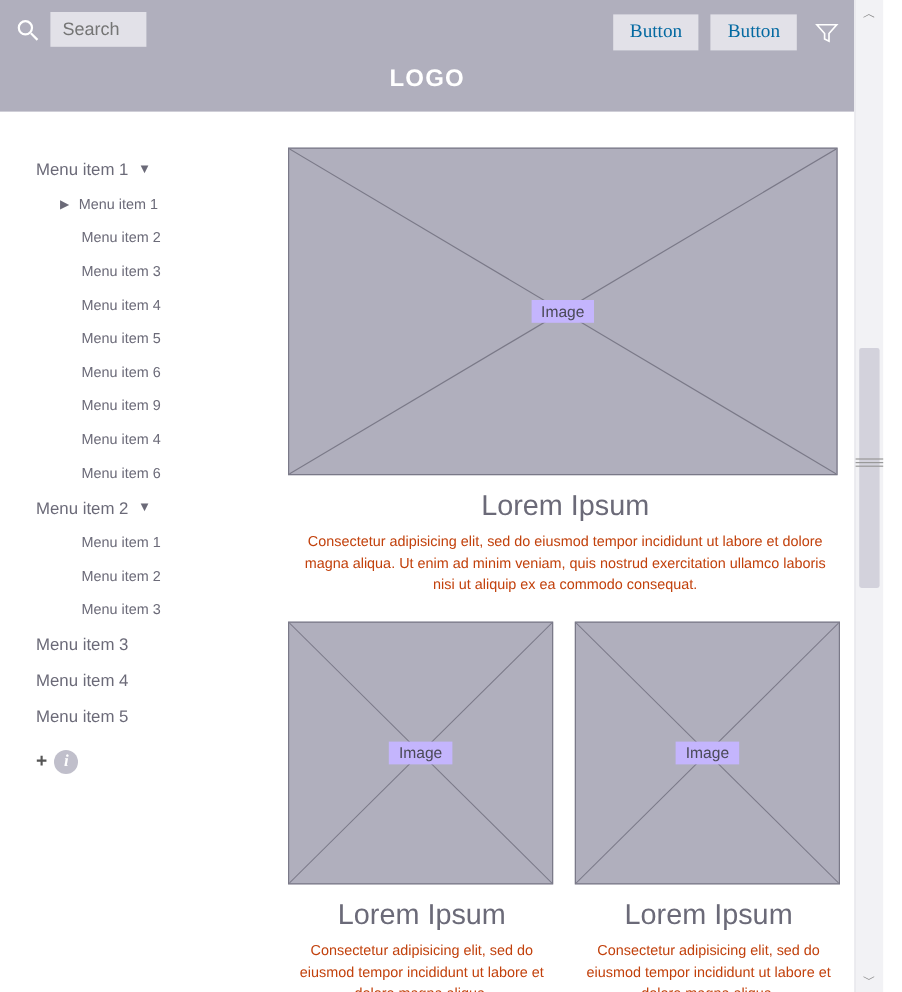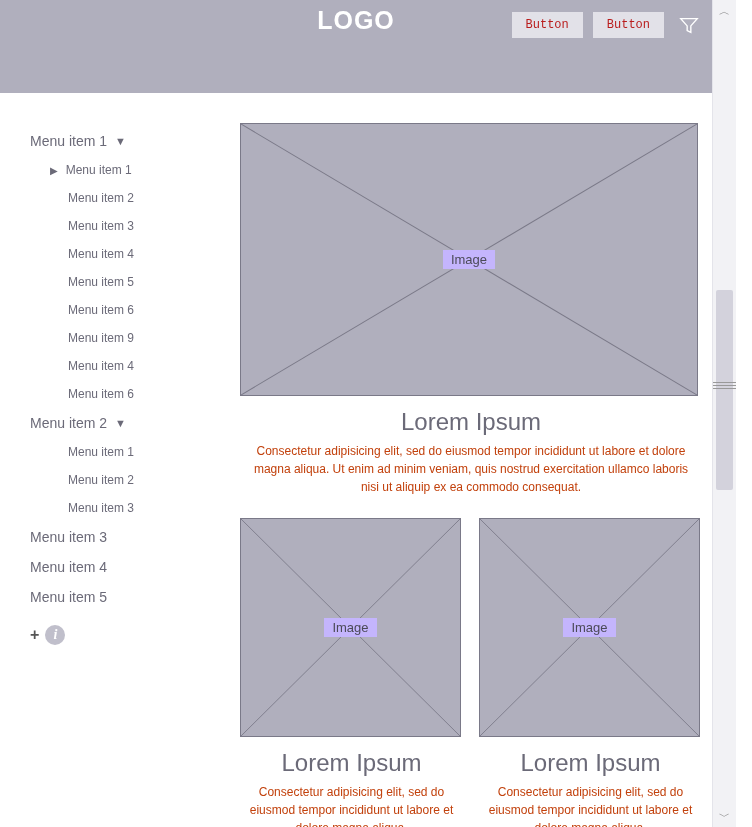--- a/index.html
+++ b/index.html
@@ -4,23 +4,23 @@
 <style>
 * { box-sizing: border-box; margin: 0; padding: 0; }
 body { font-family: Arial, Helvetica, sans-serif; background: #fff; }
 .viewport { width: 752px; height: 827px; position: relative; display: flex; }
 .main-area { width: 712px; height: 827px; overflow: hidden; }
 .header { background: #b0afbd; height: 93px; position: relative; }
 .search-row { display: flex; align-items: center; padding: 10px 12px; }
 .search-icon { width: 22px; height: 22px; margin-right: 8px; }
 .search-input { background: #e2e1e8; border: none; padding: 6px 10px; font-size: 15px; color: #555; width: 80px; font-family: inherit; }
 .header-buttons { position: absolute; right: 12px; top: 12px; display: flex; gap: 10px; align-items: center; }
-.hdr-btn { background: #e2e1e8; border: none; padding: 6px 14px; font-size: 12px; color: #b91c1c; cursor: pointer; font-family: Liberation Mono, monospace; }
+.hdr-btn { background: #e2e1e8; border: none; padding: 6px 14px; font-size: 16px; color: #0369a1; cursor: pointer; font-family: Liberation Serif, serif; }
 .filter-icon { width: 22px; height: 22px; margin-left: 4px; }
-.logo { text-align: center; color: #fff; font-size: 25px; font-weight: 600; letter-spacing: 1px; padding-top: 6px; }
+.logo { text-align: center; color: #fff; font-size: 20px; font-weight: 600; letter-spacing: 1px; padding-top: 6px; }
 .content { display: flex; padding: 0; }
 .sidebar { width: 230px; padding: 40px 10px 10px 30px; color: #6b6a78; }
 .side-title { font-size: 18px; margin-bottom: 28px; color: #6b6a78; }
 .menu-group { margin-bottom: 14px; }
 .menu-top { font-size: 14px; color: #6b6a78; cursor: pointer; display: flex; align-items: center; margin-bottom: 14px; }
 .chevron-down { margin-left: 8px; font-size: 11px; }
 .submenu { list-style: none; padding-left: 20px; }
 .submenu li { font-size: 12px; color: #6b6a78; margin-bottom: 14px; cursor: pointer; display: flex; align-items: center; }
 .play-icon { margin-right: 8px; font-size: 10px; }
 .submenu li.no-arrow { padding-left: 18px; }
@@ -45,20 +45,27 @@
 .scroll-thumb { position: absolute; left: 3px; right: 3px; top: 290px; height: 200px; background: #d3d2dc; border-radius: 2px; cursor: pointer; }
 .scroll-splitter { position: absolute; left: 0; right: 0; top: 380px; height: 10px; display: flex; flex-direction: column; justify-content: center; gap: 2px; }
 .scroll-splitter div { height: 1px; background: #999; }
 </style>
 </head>
 <body>
 
 <div class="viewport">
   <div class="main-area">
     <div class="header">
+      <div class="search-row">
+        <svg class="search-icon" viewBox="0 0 24 24">
+            <circle cx="10" cy="10" r="6" fill="none" stroke="#fff" stroke-width="2"></circle>
+            <line x1="15" y1="15" x2="21" y2="21" stroke="#fff" stroke-width="2"></line>
+          </svg>
+        <input class="search-input" placeholder="Search" style="">
+      </div>
       <div class="header-buttons">
         <button class="hdr-btn">Button</button>
         <button class="hdr-btn">Button</button>
         <svg class="filter-icon" viewBox="0 0 24 24">
             <path d="M3 5 H21 L14 13 V20 L10 18 V13 Z" fill="none" stroke="#fff" stroke-width="1.5"></path>
           </svg>
       </div>
       <div class="logo">LOGO</div>
     </div>
 

